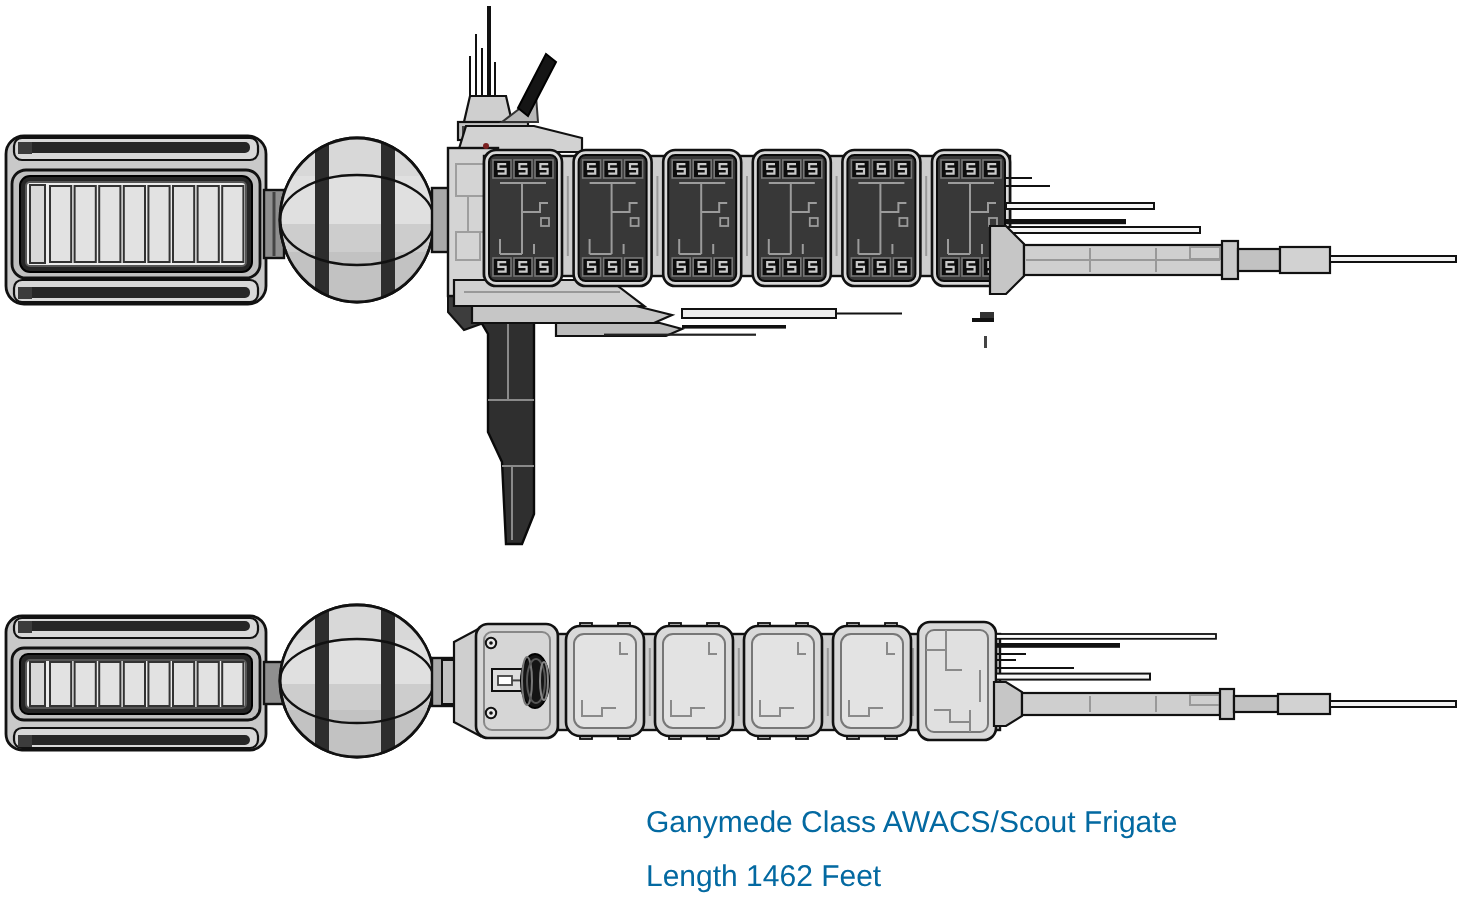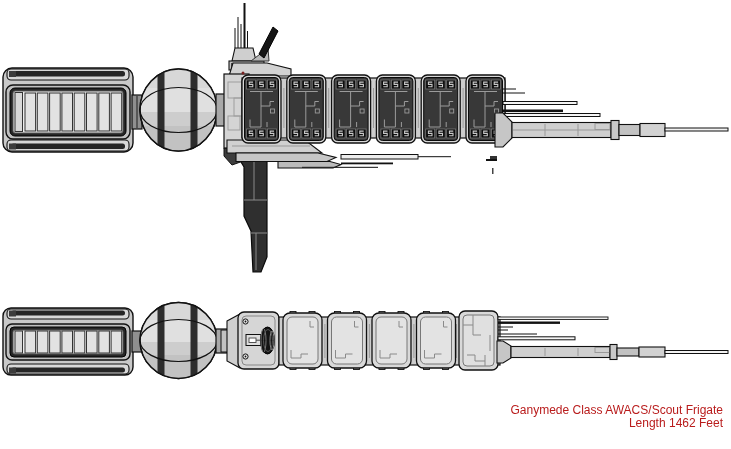--- a/index.html
+++ b/index.html
@@ -2,24 +2,24 @@
 <html><head>
 <meta charset="utf-8">
 <style>
   html,body{margin:0;padding:0;background:#fff;}
   .canvas{
     position:relative;width:731px;height:449px;background:#fff;overflow:hidden;
     font-family:"Liberation Sans",sans-serif;
   }
   svg{position:absolute;left:0;top:0;}
   .caption{
-    position:absolute;right:8px;top:404px;width:400px;text-align:right;
-    font-size:12px;color:#b91c1c;line-height:1.1;
+    position:absolute;right:8px;top:404px;width:400px;text-align:left;
+    font-size:15px;color:#0369a1;line-height:1.1;
   }
-  .caption .line2{}
+  .caption .line2{margin-top:10px;}
 </style>
 </head>
 <body>
 
 <div class="canvas">
 
 <svg width="731" height="449" viewBox="0 0 731 449">
   <defs>
 
     <symbol id="panel-sq" overflow="visible">

